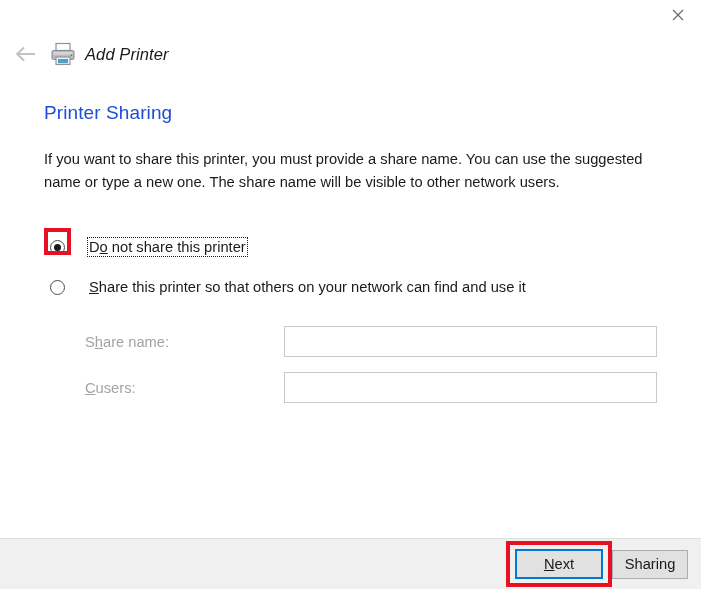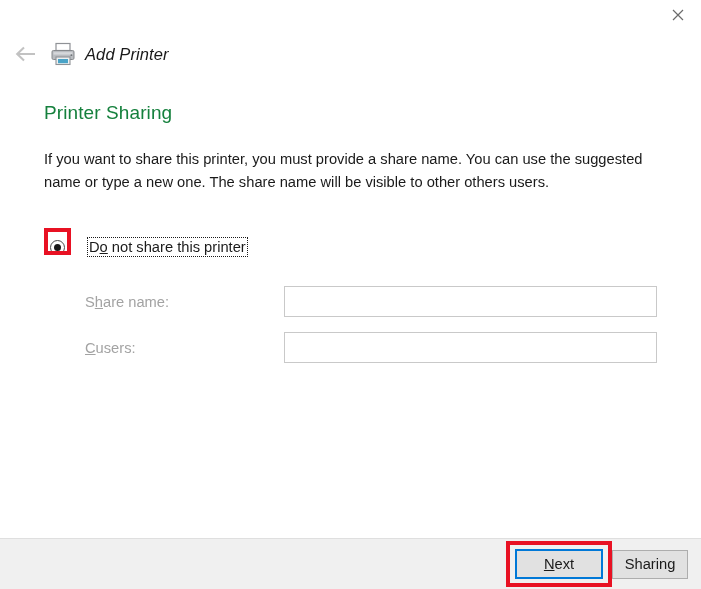--- a/index.html
+++ b/index.html
@@ -75,21 +75,21 @@
     font-style: italic;
   }
 
   
   .content {
     flex: 1 1 auto;
     padding: 0 44px;
     position: relative;
   }
   .page-heading {
-    color: #15803d;
+    color: #1d4ed8;
     font-size: 19px;
     margin: 24px 0 0 0;
     font-weight: normal;
     letter-spacing: 0.1px;
   }
   .intro {
     font-size: 14.7px;
     line-height: 23px;
     margin: 24px 0 0 0;
     max-width: 612px;
@@ -263,30 +263,34 @@
       <rect x="8" y="17" width="10" height="4.2" fill="#4aa3c7"></rect>
       <circle cx="21.4" cy="13.2" r="0.9" fill="#6f7478"></circle>
     </svg>
     <div class="nav-title">Add Printer</div>
   </div>
 
   <div class="content">
 
     <h1 class="page-heading">Printer Sharing</h1>
 
-    <p class="intro">If you want to share this printer, you must provide a share name. You can use the suggested name or type a new one. The share name will be visible to other others users.</p>
+    <p class="intro">If you want to share this printer, you must provide a share name. You can use the suggested name or type a new one. The share name will be visible to other network users.</p>
 
     <div class="radio-group">
 
       <div class="radio-row">
         <div class="radio-mark checked"></div>
         <div class="radio-label focused"><span>D</span><span class="accel">o</span><span> not share this printer</span></div>
         <div class="hl-radio"></div>
       </div>
 
+      <div class="radio-row">
+        <div class="radio-mark"></div>
+        <div class="radio-label"><span></span><span class="accel">S</span><span>hare this printer so that others on your network can find and use it</span></div>
+      </div>
 
     </div>
 
     <div class="form">
 
       <div class="form-row">
         <div class="form-label"><span>S</span><span class="accel">h</span><span>are name:</span></div>
         <input class="form-input" type="text" value="" placeholder="" style="">
       </div>
 

